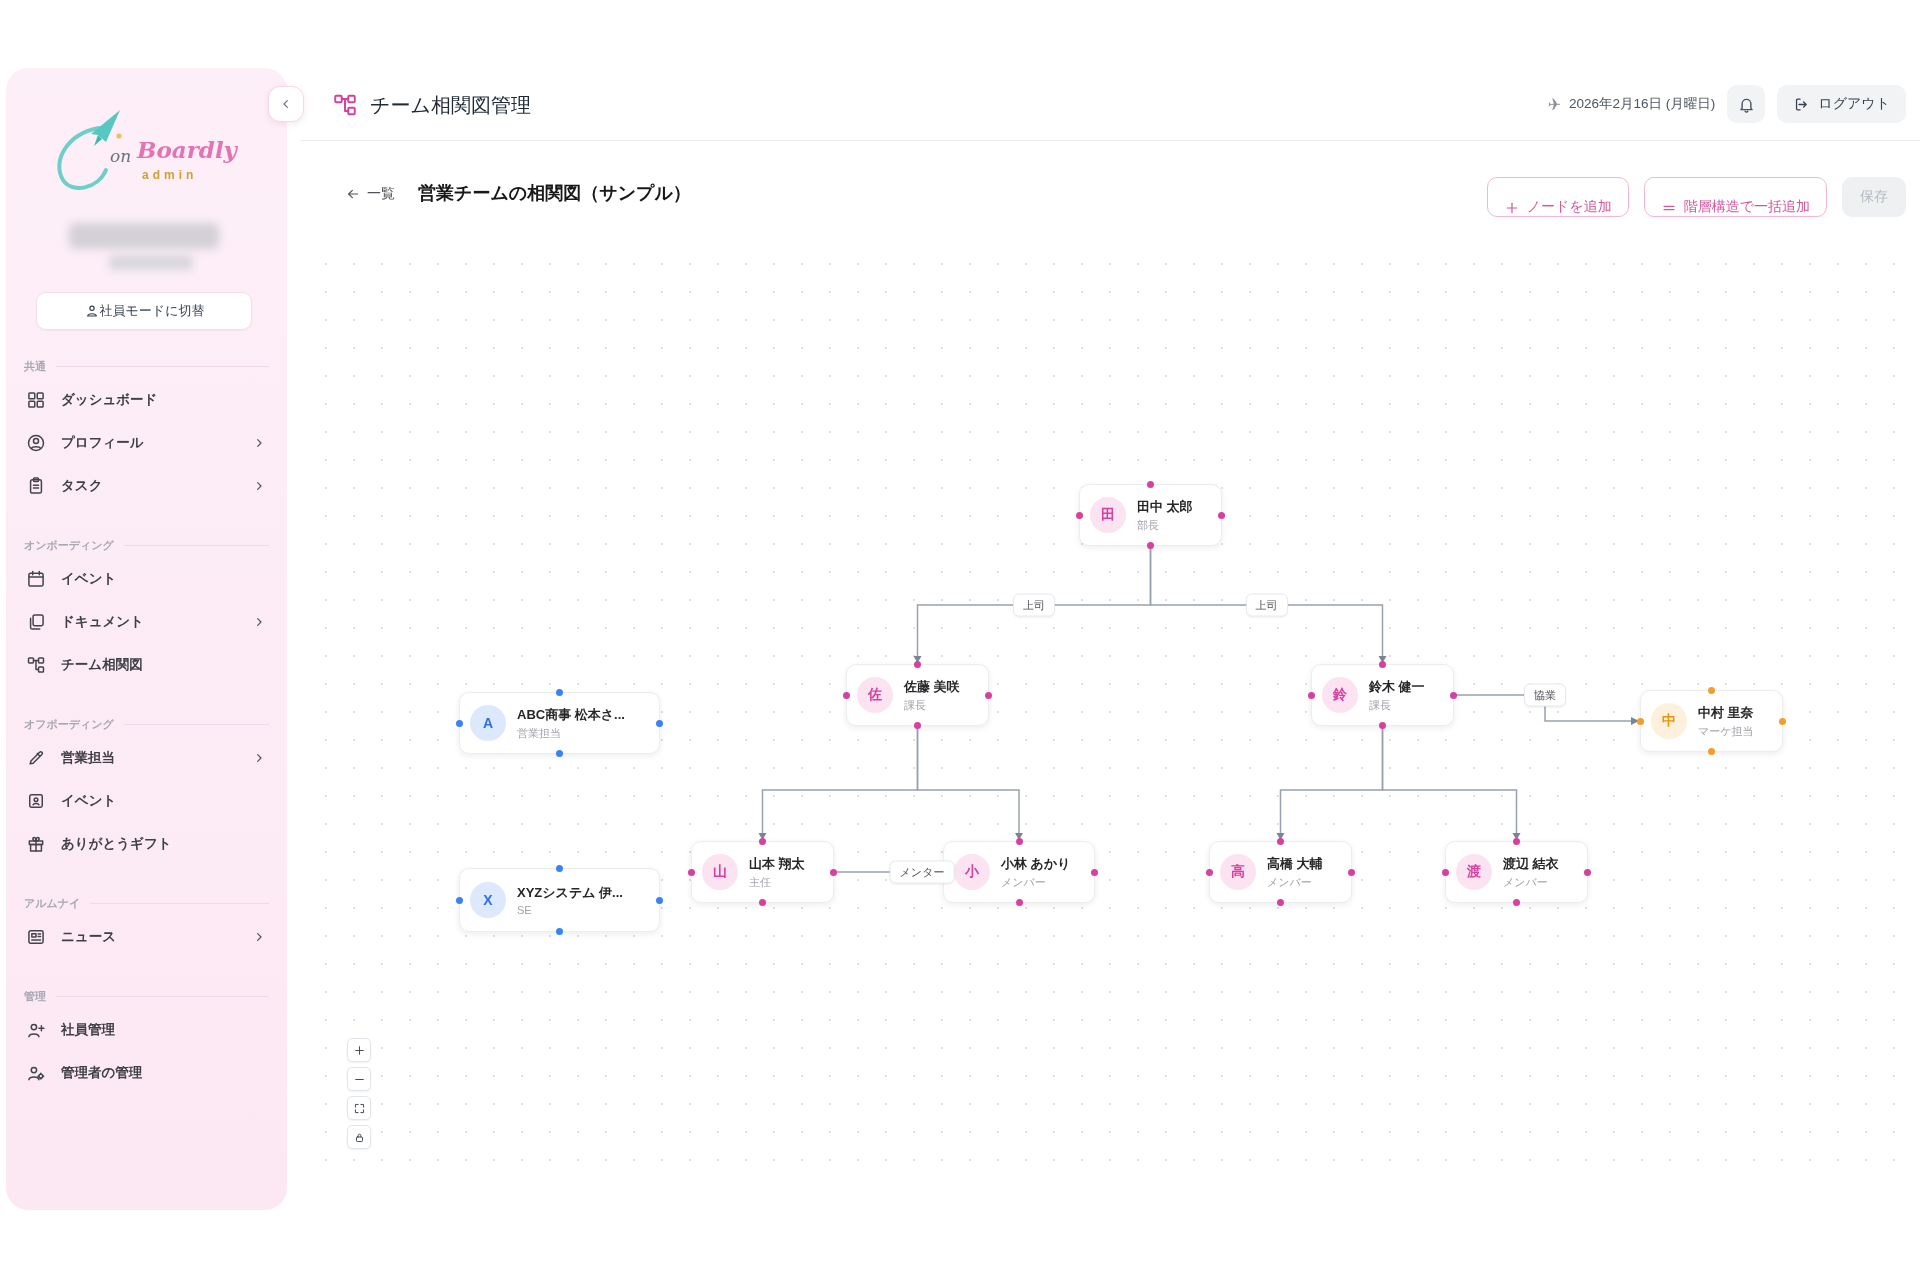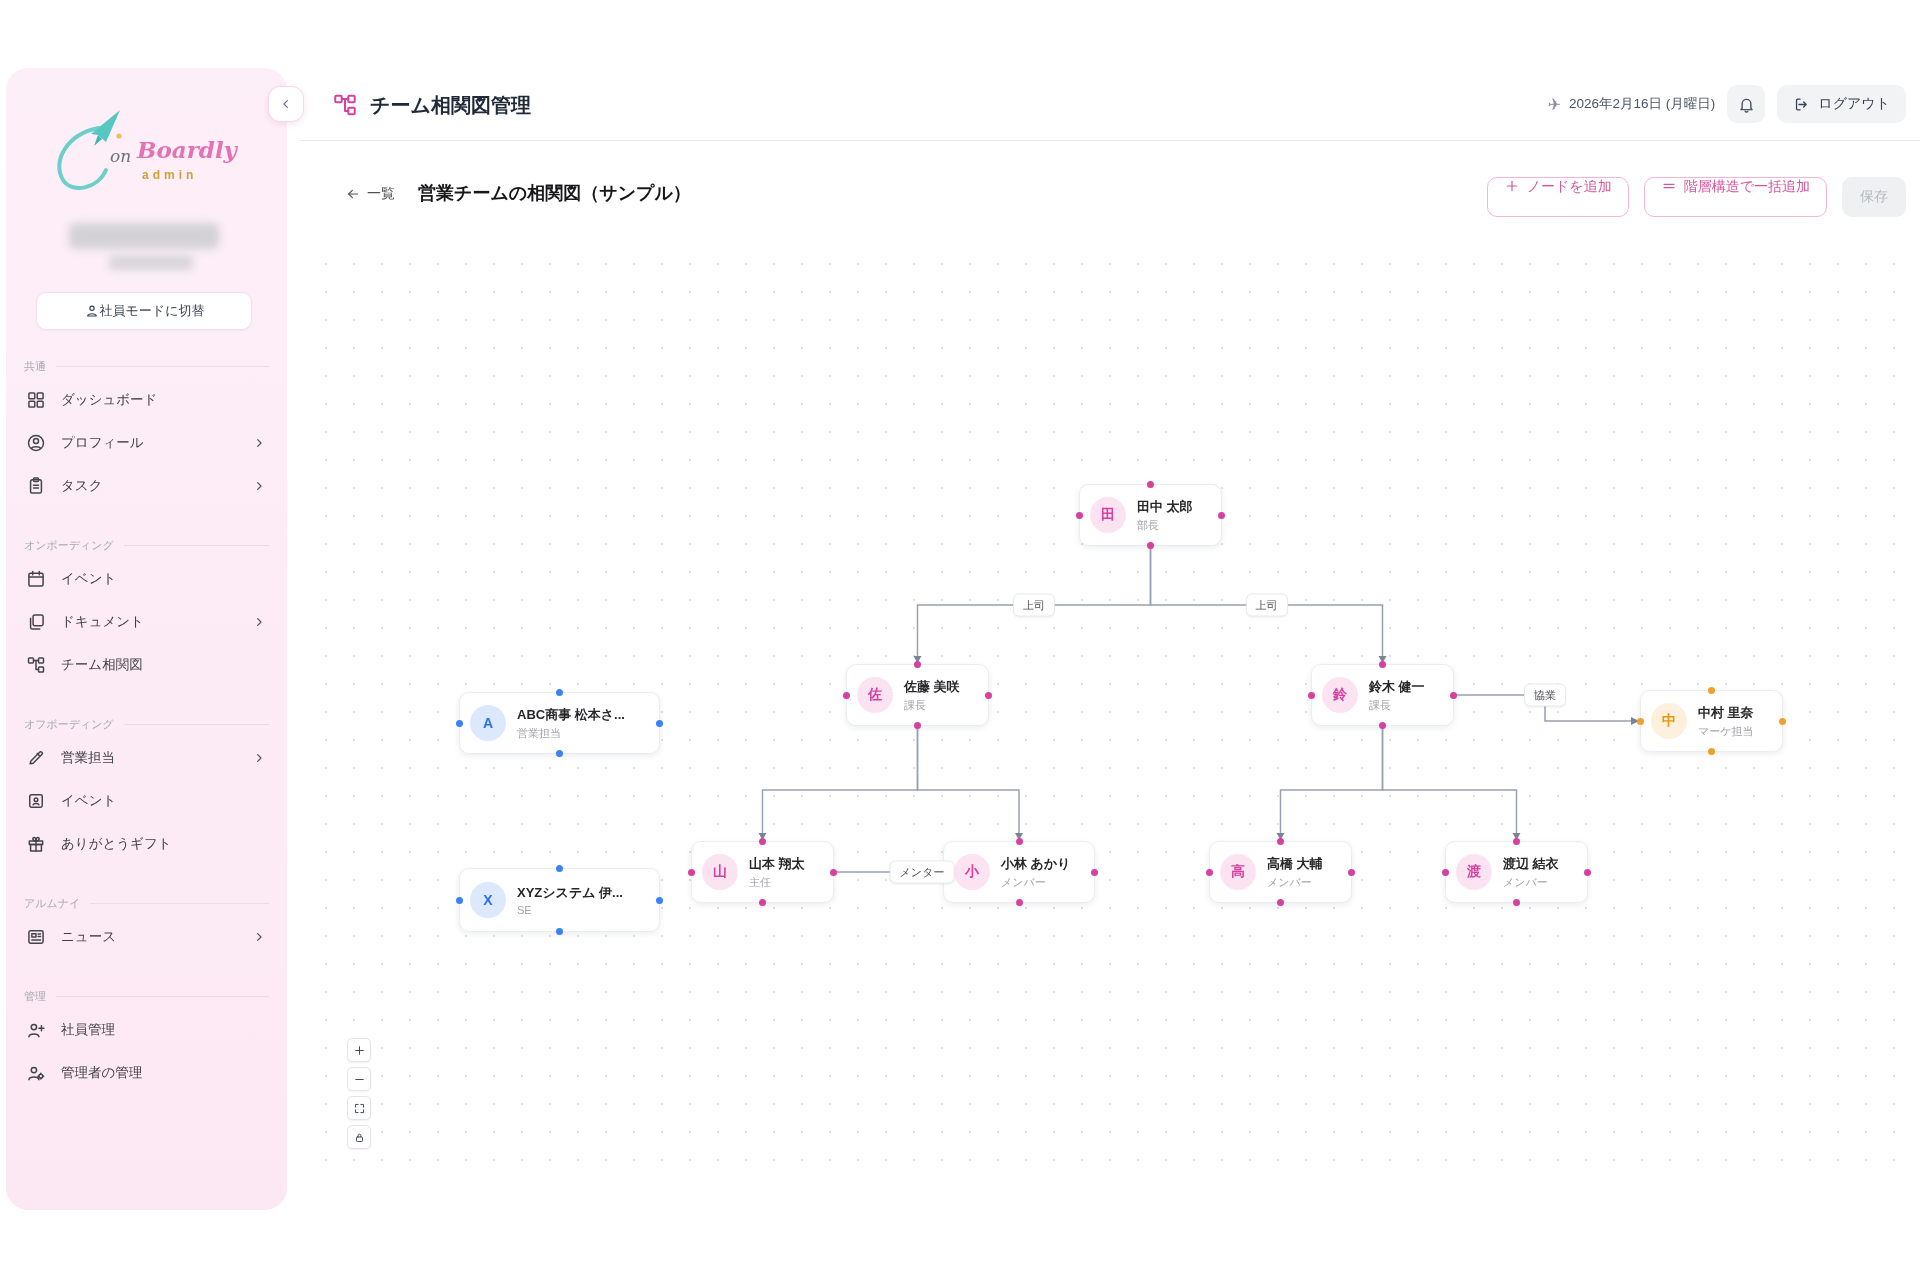--- a/index.html
+++ b/index.html
@@ -16,54 +16,54 @@
   .logo { position:absolute; left:0; top:14px; width:100%; height:120px; }
   .logo svg.plane { position:absolute; left:38px; top:18px; }
   .logo-on { position:absolute; left:104px; top:64px; font-family:"DejaVu Serif",serif; font-style:italic; font-size:17px; color:#6b7280; }
   .logo-boardly { position:absolute; left:131px; top:54px; font-family:"DejaVu Serif",serif; font-style:italic; font-weight:bold; font-size:23px; color:#e573b4; }
   .logo-admin { position:absolute; left:136px; top:86px; font-size:12px; font-weight:bold; letter-spacing:4px; color:#cfa133; }
   .redact1 { position:absolute; left:63px; top:155px; width:150px; height:26px; background:#c9cacf; border-radius:6px; filter:blur(4px); opacity:.8; }
   .redact2 { position:absolute; left:103px; top:187px; width:84px; height:15px; background:#cfd0d5; border-radius:4px; filter:blur(4px); opacity:.8; }
   #switch-btn { position:absolute; left:30px; top:224px; width:216px; height:38px; background:#fff;
     border:1px solid #f0e0ea; border-radius:10px; display:flex; align-items:center; justify-content:center;
     font-size:13px; color:#374151; cursor:pointer; box-shadow:0 1px 2px rgba(0,0,0,.04); }
-  #nav { position:absolute; left:0; top:286px; width:100%; }
+  #nav { position:absolute; left:0; top:286px; width:100%;font-weight:bold; }
   .nav-section-label { display:flex; align-items:center; height:24px; padding-left:18px;
     font-size:11px; color:#a8a8b3; }
   .nav-section-label .rule { flex:1; height:1px; background:#efd9e8; margin:0 18px 0 10px; }
   .nav-section { margin-top:0; }
   .nav-section + .nav-section { margin-top:26px; }
   .nav-item { display:flex; align-items:center; height:43px; padding-left:20px; gap:15px;
     font-size:13.5px; color:#3f3f46; cursor:pointer; }
   .nav-item .nicon { width:20px; height:20px; color:#44444c; flex:0 0 20px; }
   .nav-item .chev { margin-left:auto; margin-right:20px; color:#52525b; width:16px; height:16px; }
   svg.i { width:100%; height:100%; fill:none; stroke:currentColor; stroke-width:1.8; stroke-linecap:round; stroke-linejoin:round; display:block; }
 
   
   #hdr-icon { position:absolute; left:332px; top:92px; width:26px; height:26px; color:#d6409f; z-index:2; }
-  #hdr-title { position:absolute; left:370px; top:92px; font-size:20px; font-weight:bold; color:#1f2937; }
+  #hdr-title { position:absolute; left:370px; top:92px; font-size:20px; font-weight:normal; color:#1f2937; }
   #hdr-right { position:absolute; right:14px; top:85px; height:38px; display:flex; align-items:center; gap:12px; }
   #hdr-date { display:flex; align-items:center; gap:8px; font-size:13.5px; color:#4b5563; }
   #hdr-date .plane-glyph { color:#8a8f98; font-size:16px; }
   .hbtn { height:38px; background:#f1f3f5; border:none; border-radius:10px; display:flex; align-items:center;
     justify-content:center; gap:8px; color:#374151; font-size:14px; cursor:pointer; }
   #bell-btn { width:38px; }
   #bell-btn .nicon { width:19px; height:19px; color:#4b5563; }
   #logout-btn { padding:0 16px; }
   #logout-btn .nicon { width:17px; height:17px; }
   #hdr-divider { position:absolute; left:300px; top:140px; width:1620px; height:1px; background:#e9ecef; }
 
   
   #back-link { position:absolute; left:345px; top:185px; display:flex; align-items:center; gap:6px;
     font-size:14px; color:#52525b; cursor:pointer; }
   #back-link .nicon { width:16px; height:16px; }
   #doc-title { position:absolute; left:418px; top:181px; font-size:18px; font-weight:bold; color:#18181b; }
   #toolbar-right { position:absolute; right:14px; top:177px; display:flex; gap:15px; }
   .pink-btn { height:40px; background:#fff; border:1.5px solid #f5b4d5; border-radius:10px; color:#d6569e;
-    font-size:14px; display:flex; align-items:flex-start; gap:7px; padding:0 16px; cursor:pointer; }
+    font-size:14px; display:flex; align-items:flex-end; gap:7px; padding:0 16px; cursor:pointer; }
   .pink-btn .nicon { width:16px; height:16px; }
   #save-btn { height:40px; background:#eef0f2; border:none; border-radius:10px; color:#b3bac2;
     font-size:14px; padding:0 18px; cursor:default; }
 
   
   #canvas { position:absolute; left:300px; top:240px; width:1620px; height:946px;
     background-image:radial-gradient(circle,#dde0e6 1.3px,transparent 1.5px);
     background-size:28px 28px; background-position:12px 10px; z-index:1; }
   #edges { position:absolute; left:0; top:0; width:1920px; height:1280px; pointer-events:none; z-index:2; }
   #edges path { fill:none; stroke:#98a1b0; stroke-width:1.5px; }

